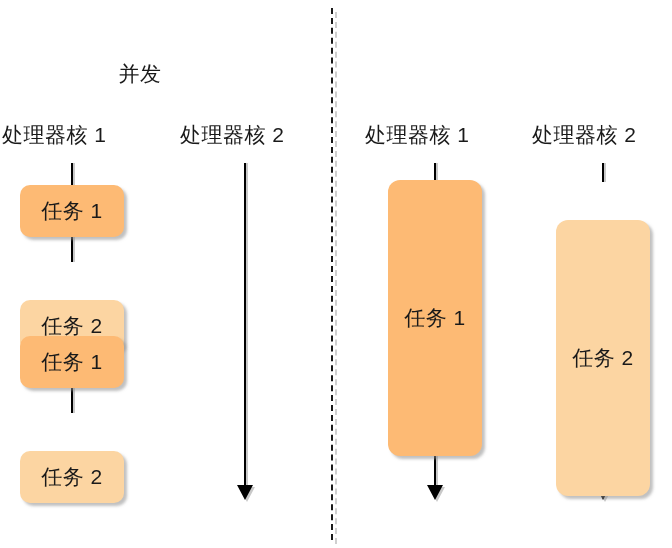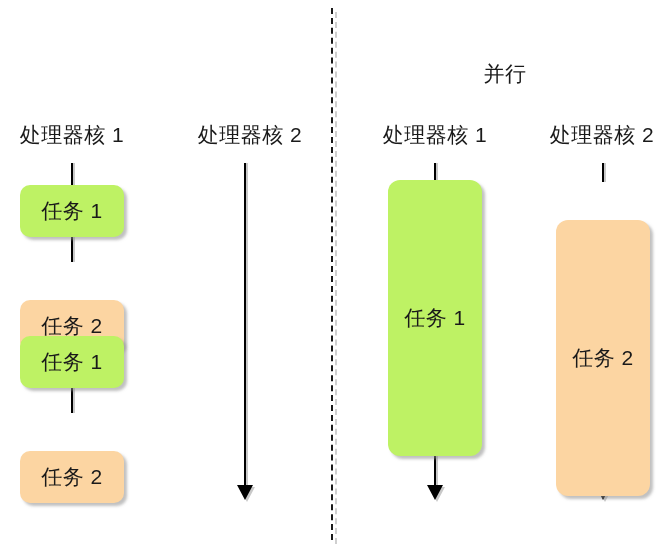--- a/index.html
+++ b/index.html
@@ -42,21 +42,21 @@
     white-space: nowrap;
     text-align: center;
     letter-spacing: 0.5px;
   }
   
   .core-label {
     position: absolute;
     font-size: 21px;
     color: #1a1a1a;
     white-space: nowrap;
-    text-align: center;
+    text-align: left;
     letter-spacing: 0.5px;
   }
   
   .axis {
     position: absolute;
     width: 2px;
     background: #000000;
     box-shadow: 2px 0 0 0 #c9c9c9;
   }
   
@@ -83,32 +83,33 @@
     border-radius: 10px;
     display: flex;
     align-items: center;
     justify-content: center;
     font-size: 21px;
     color: #1a1a1a;
     letter-spacing: 0.5px;
     box-shadow: 3px 3px 3px rgba(140,140,140,0.55);
     white-space: nowrap;
   }
-  .task-box.blue  { background: #bef264; }
+  .task-box.blue  { background: #fdba74; }
   .task-box.orange{ background: #fcd5a2; margin-top: 40px; }
   .task-box.tall  { border-radius: 12px; }
 </style>
 </head>
 <body>
 
 <div id="canvas">
 
   <div class="divider-shadow"></div>
   <div class="divider"></div>
 
+  <div class="section-title" style="left:95px; top:60px; width:90px;">并发</div>
 
   <div class="core-label" style="left:2px; top:121px; width:140px;">处理器核 1</div>
   <div class="core-label" style="left:180px; top:121px; width:140px;">处理器核 2</div>
 
   <div class="axis" style="left:71px; top:163px;  height:24px;"></div>
   <div class="axis" style="left:71px; top:234px;  height:28px;"></div>
   <div class="axis" style="left:71px; top:310px;  height:28px;"></div>
   <div class="axis" style="left:71px; top:386px;  height:27px;"></div>
   <div class="axis" style="left:71px; top:461px;  height:24px;"></div>
   <div class="arrow-head-shadow" style="left:66px; top:487px;"></div>
@@ -116,21 +117,20 @@
 
   <div class="task-box blue" style="left:20px; top:185px; width:104px; height:52px;">任务 1</div>
   <div class="task-box orange" style="left:20px; top:260px; width:104px; height:52px;">任务 2</div>
   <div class="task-box blue" style="left:20px; top:336px; width:104px; height:52px;">任务 1</div>
   <div class="task-box orange" style="left:20px; top:411px; width:104px; height:52px;">任务 2</div>
 
   <div class="axis" style="left:244px; top:163px; height:322px;"></div>
   <div class="arrow-head-shadow" style="left:239px; top:487px;"></div>
   <div class="arrow-head" style="left:237px; top:485px;"></div>
 
-  <div class="section-title" style="left:460px; top:60px; width:90px;">并行</div>
 
   <div class="core-label" style="left:365px; top:121px; width:140px;">处理器核 1</div>
   <div class="core-label" style="left:532px; top:121px; width:140px;">处理器核 2</div>
 
   <div class="axis" style="left:434px; top:163px; height:19px;"></div>
   <div class="axis" style="left:434px; top:454px; height:32px;"></div>
   <div class="arrow-head-shadow" style="left:429px; top:487px;"></div>
   <div class="arrow-head" style="left:427px; top:485px;"></div>
 
   <div class="task-box blue tall" style="left:388px; top:180px; width:94px; height:276px;">任务 1</div>

